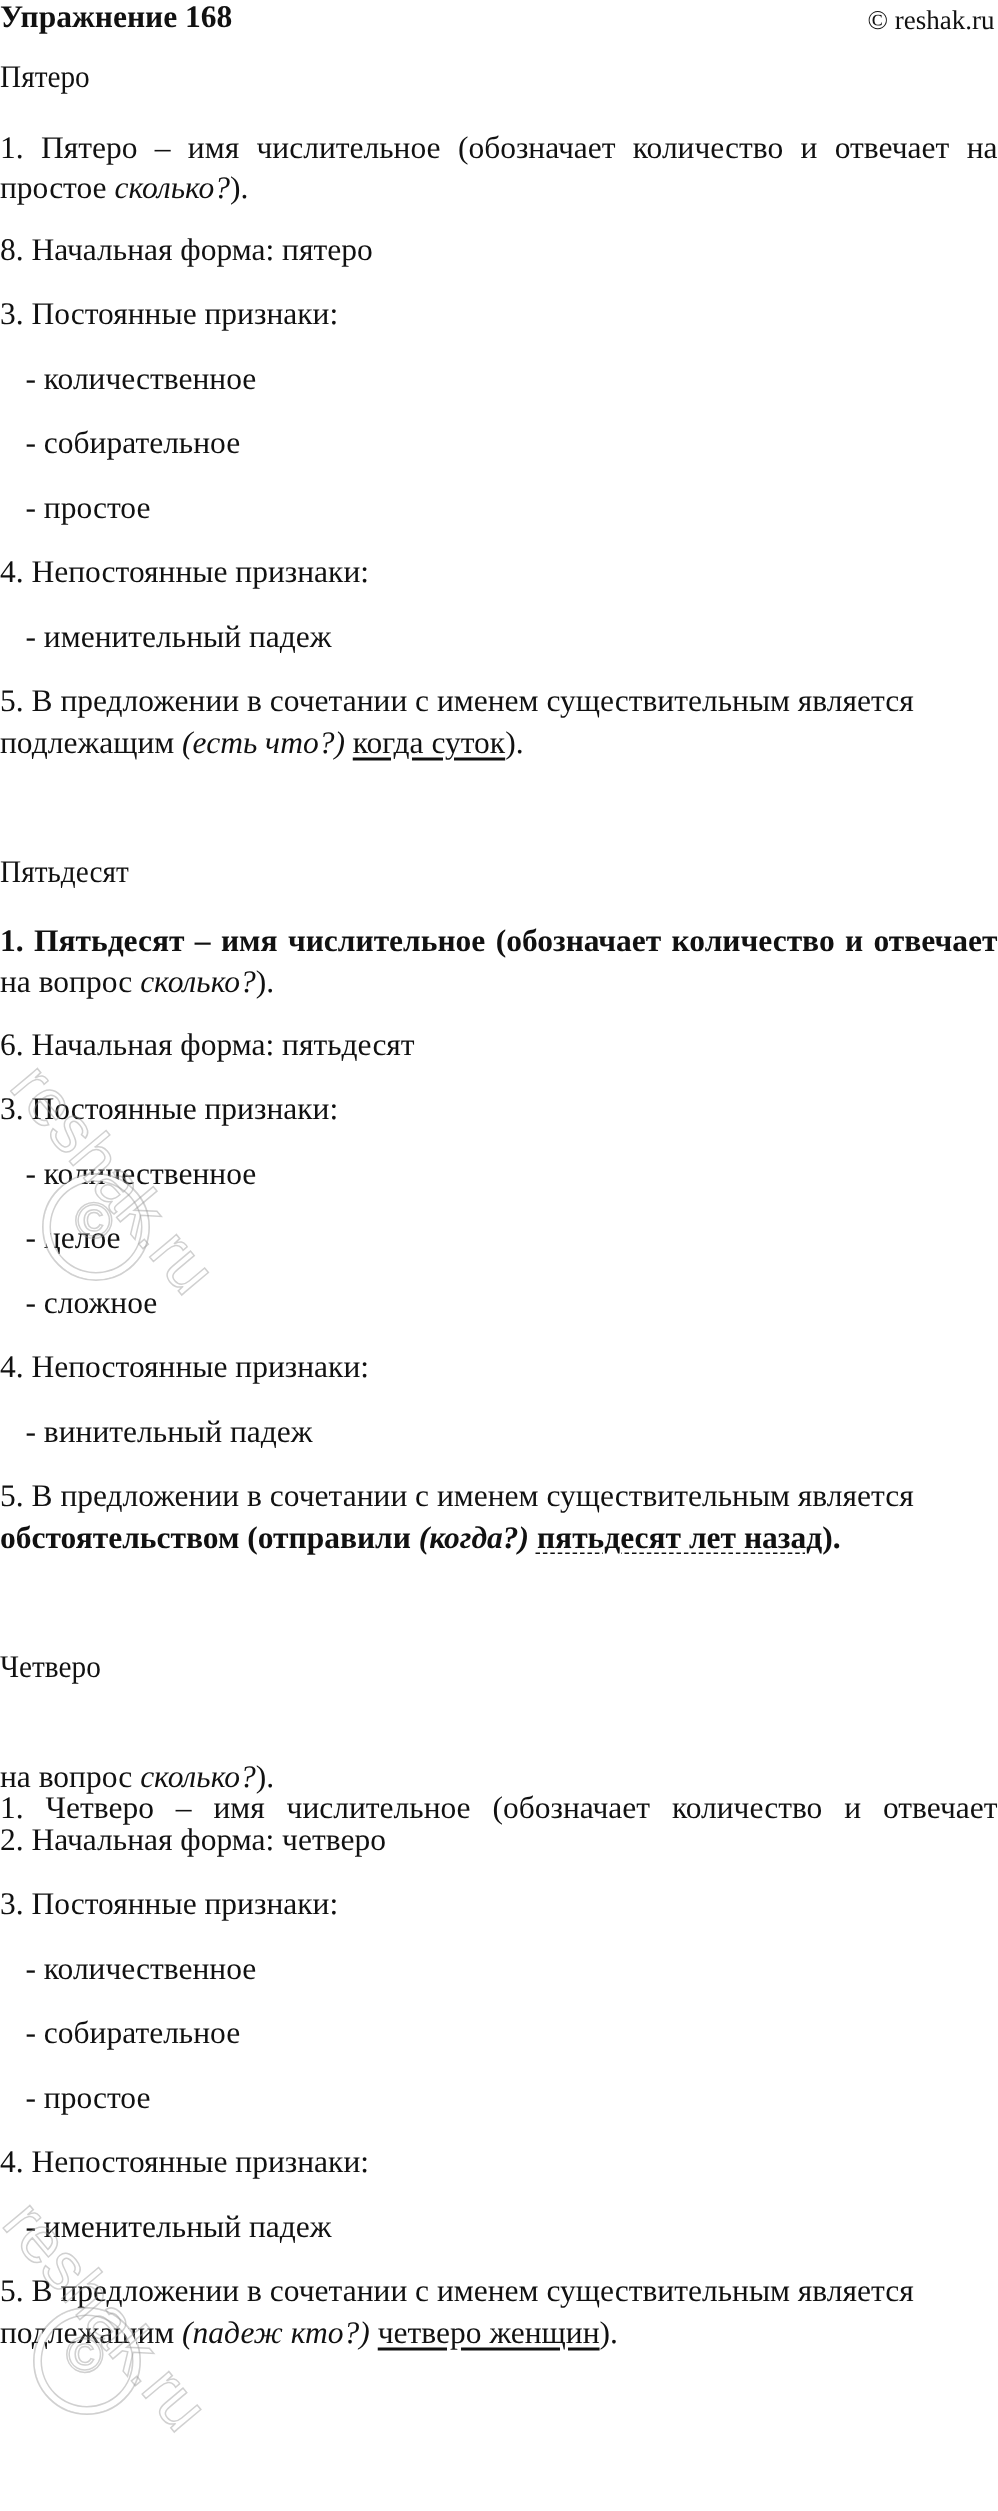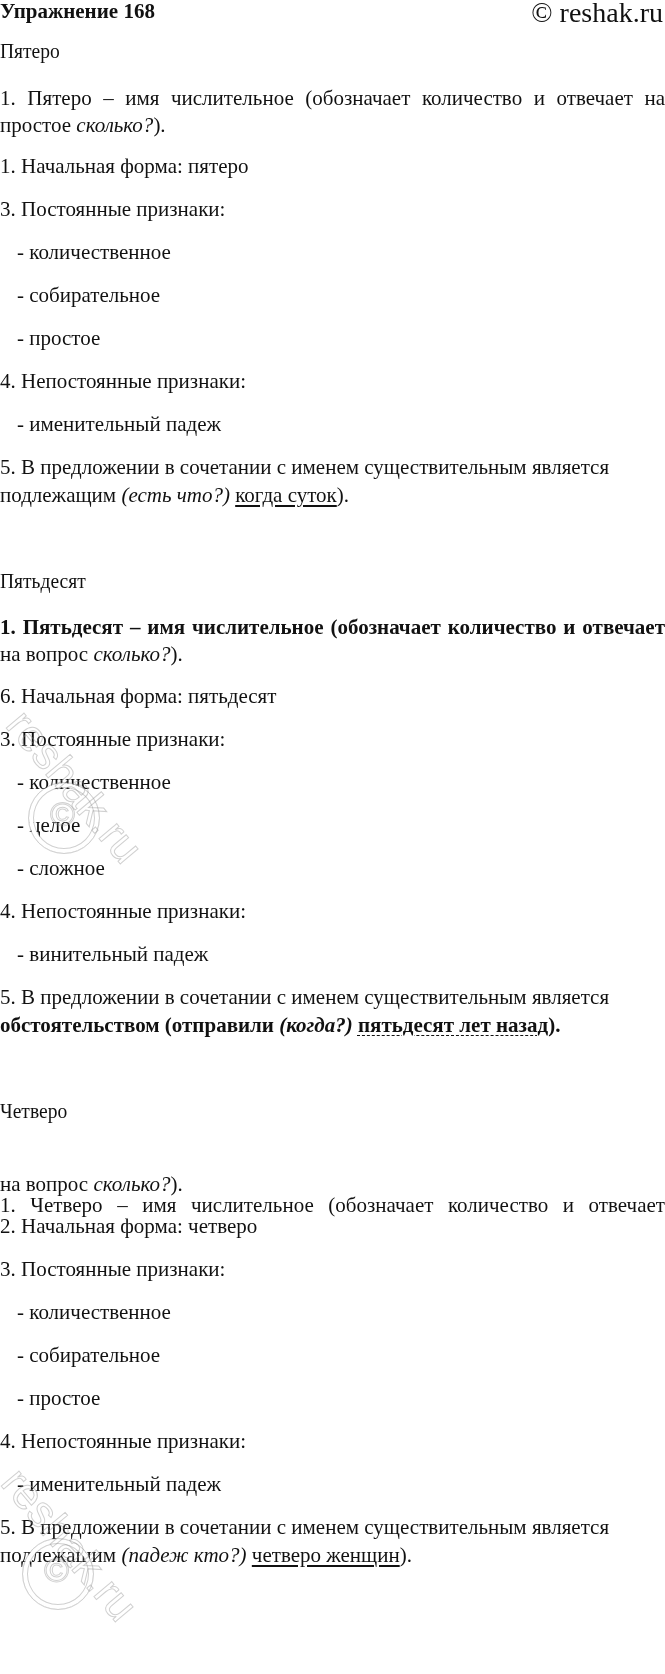--- a/index.html
+++ b/index.html
@@ -8,21 +8,21 @@
     font-family: "Liberation Serif", "DejaVu Serif", serif;
     color: #111111;
   }
   .line {
     position: absolute; left: 0; width: 665px;
     font-size: 21px; line-height: 28px; white-space: nowrap;
   }
   .just { text-align: justify; text-align-last: justify; }
   .sub { padding-left: 17px; }
   .title-bold { font-weight: bold; }
-  .site { position: absolute; right: 2px; top: 0; font-size: 28px; line-height: 26px; }
+  .site { position: absolute; right: 2px; top: 0; font-size: 18px; line-height: 26px; }
   .sec { font-size: 21px; transform: scaleX(0.93); transform-origin: left center; }
   em { font-style: italic; }
   .u-solid { text-decoration: underline; text-underline-offset: 3px; }
   .u-dashdot { text-decoration: underline dashed; text-underline-offset: 3px; text-decoration-thickness: 1px; }
   .wm {
     position: absolute; color: transparent; pointer-events: none;
     -webkit-text-stroke: 1px rgba(150,150,150,0.45);
     font-family: "Liberation Sans", "DejaVu Sans", sans-serif;
     font-size: 44px; transform: rotate(50deg); transform-origin: left top;
   }
@@ -39,21 +39,21 @@
 </style>
 </head>
 <body>
 
 <div class="line title-bold" style="top:-3px;">Упражнение 168</div>
 <div class="site">© reshak.ru</div>
 
 <div class="line sec" style="top:37px;">Пятеро</div>
 <div class="line just" style="top:84px;">1. Пятеро – имя числительное (обозначает количество и отвечает на</div>
 <div class="line" style="top:111px;"><span>простое </span><em>сколько?</em><span>).</span></div>
-<div class="line" style="top:152px;">1. Начальная форма: пятеро</div>
+<div class="line" style="top:152px;">8. Начальная форма: пятеро</div>
 <div class="line" style="top:195px;">3. Постоянные признаки:</div>
 <div class="line sub" style="top:238px;">- количественное</div>
 <div class="line sub" style="top:281px;">- собирательное</div>
 <div class="line sub" style="top:324px;">- простое</div>
 <div class="line" style="top:367px;">4. Непостоянные признаки:</div>
 <div class="line sub" style="top:410px;">- именительный падеж</div>
 <div class="line" style="top:453px;">5. В предложении в сочетании с именем существительным является</div>
 <div class="line" style="top:481px;"><span>подлежащим </span><em>(есть что?)</em> <span class="u-solid">когда суток</span><span>).</span></div>
 
 <div class="line sec" style="top:567px;">Пятьдесят</div>

